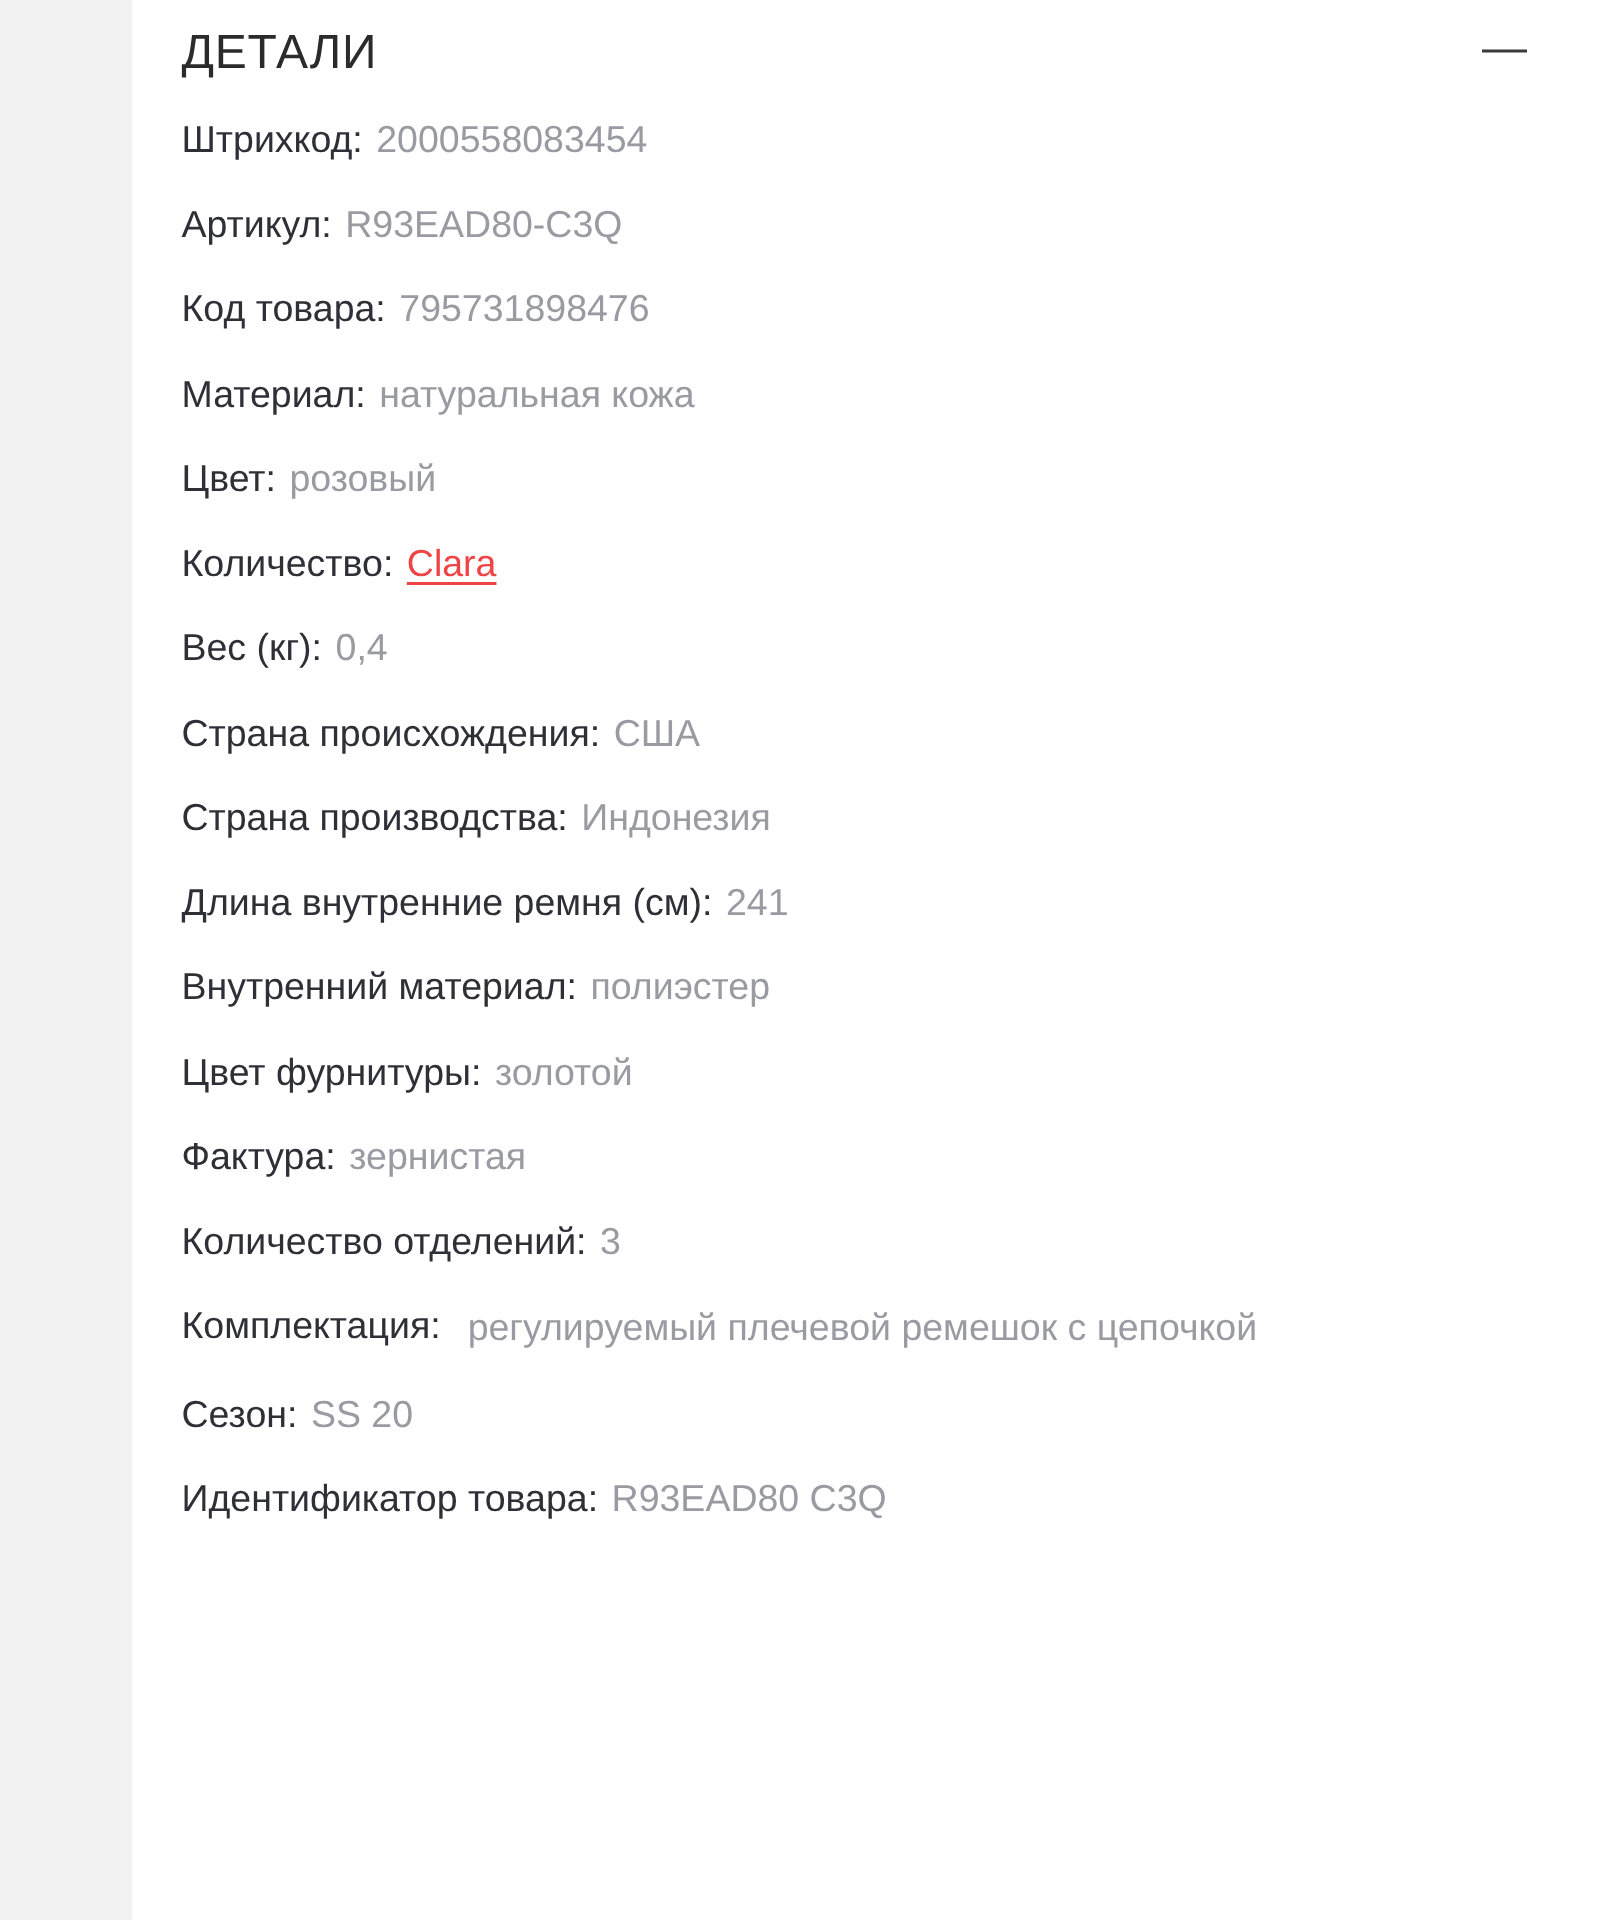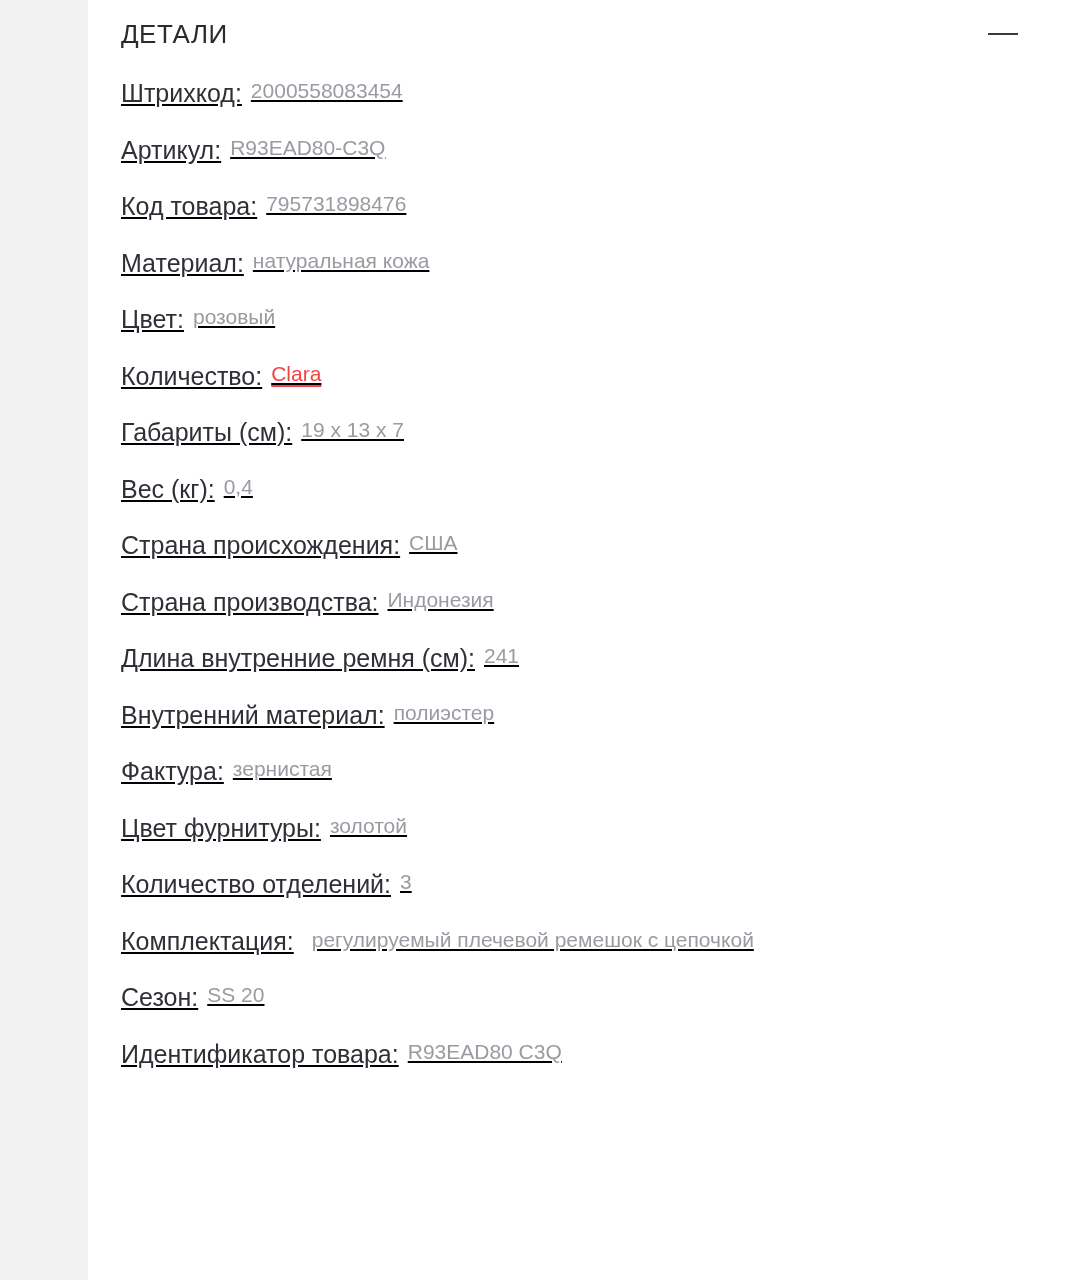--- a/index.html
+++ b/index.html
@@ -39,21 +39,21 @@
   .header {
     position: relative;
     height: 68px;
     display: flex;
     align-items: center;
     justify-content: space-between;
     padding: 0 60px 0 33px;
     box-sizing: border-box;
   }
   .header-title {
-    font-size: 26px;
+    font-size: 32px;
     letter-spacing: 0.5px;
     color: #2b2b2b;
     font-weight: 400;
   }
   .collapse-icon {
     width: 34px;
     height: 26px;
     display: flex;
     align-items: center;
     justify-content: center;
@@ -66,30 +66,29 @@
     background: #3a3a3a;
   }
   .details-list {
     padding: 10px 0 0 33px;
   }
   .detail-row {
     display: flex;
     align-items: flex-start;
     margin-bottom: 26px;
     line-height: 1.22;
-    text-decoration: underline;
   }
   .detail-label {
     font-size: 25px;
     color: #2f2f37;
     font-weight: 400;
     white-space: nowrap;
   }
   .detail-value {
-    font-size: 21px;
+    font-size: 25px;
     color: #9a9aa2;
     font-weight: 400;
     margin-left: 9px;
     max-width: 560px;
   }
   .detail-value.link {
     color: #ef4444;
     text-decoration: underline;
     text-underline-offset: 4px;
     cursor: pointer;
@@ -140,24 +139,20 @@
       <div class="detail-row">
         <span class="detail-label">Цвет:</span>
         <span class="detail-value">розовый</span>
       </div>
 
       <div class="detail-row">
         <span class="detail-label">Количество:</span>
         <span class="detail-value link">Clara</span>
       </div>
 
-      <div class="detail-row">
-        <span class="detail-label">Габариты (см):</span>
-        <span class="detail-value">19 x 13 x 7</span>
-      </div>
 
       <div class="detail-row">
         <span class="detail-label">Вес (кг):</span>
         <span class="detail-value">0,4</span>
       </div>
 
       <div class="detail-row">
         <span class="detail-label">Страна происхождения:</span>
         <span class="detail-value">США</span>
       </div>
@@ -171,27 +166,27 @@
         <span class="detail-label">Длина внутренние ремня (см):</span>
         <span class="detail-value">241</span>
       </div>
 
       <div class="detail-row">
         <span class="detail-label">Внутренний материал:</span>
         <span class="detail-value">полиэстер</span>
       </div>
 
       <div class="detail-row">
+        <span class="detail-label">Цвет фурнитуры:</span>
+        <span class="detail-value">золотой</span>
+      </div>
+
+      <div class="detail-row">
         <span class="detail-label">Фактура:</span>
         <span class="detail-value">зернистая</span>
-      </div>
-
-      <div class="detail-row">
-        <span class="detail-label">Цвет фурнитуры:</span>
-        <span class="detail-value">золотой</span>
       </div>
 
       <div class="detail-row">
         <span class="detail-label">Количество отделений:</span>
         <span class="detail-value">3</span>
       </div>
 
 
       <div class="detail-row">
         <span class="detail-label">Комплектация:</span>

